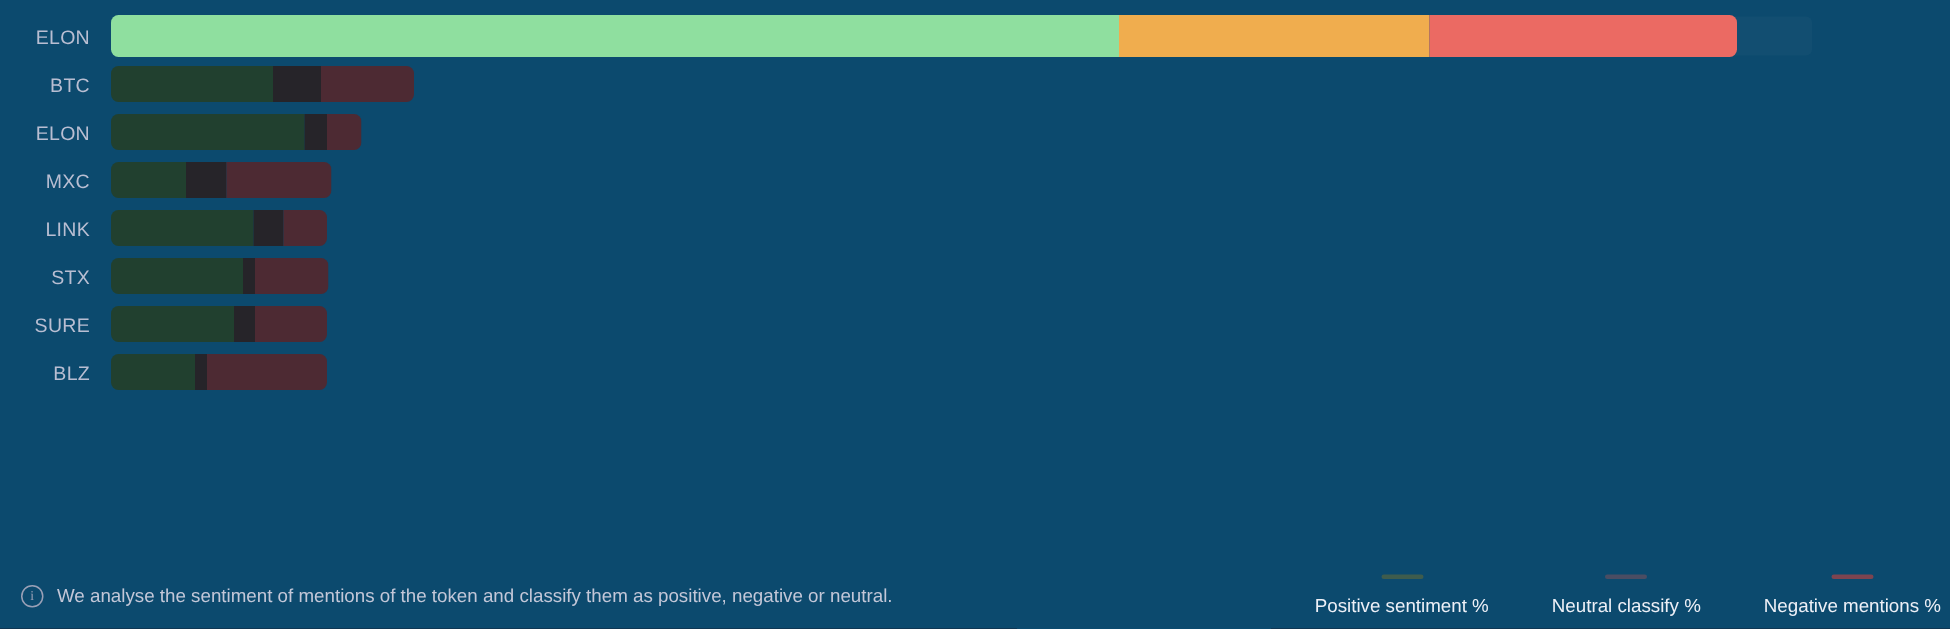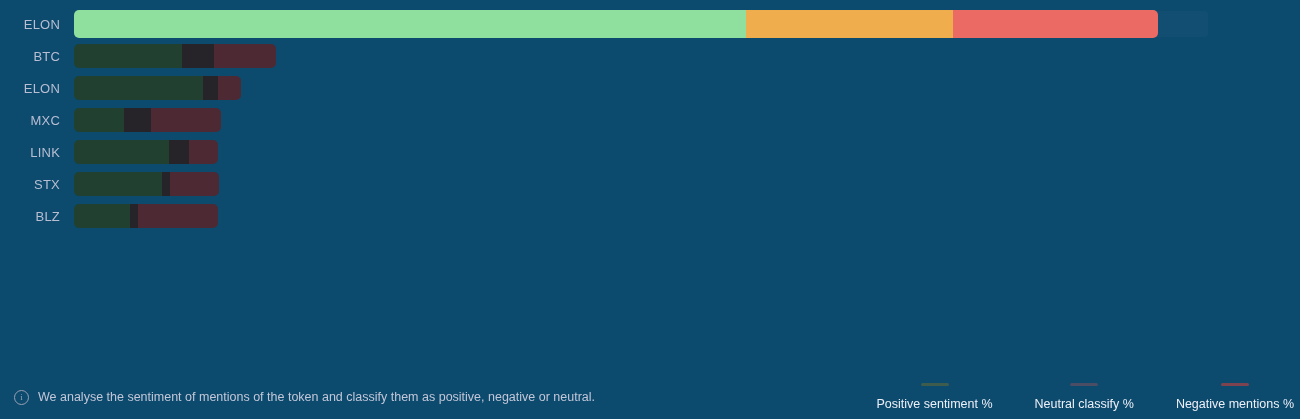--- a/index.html
+++ b/index.html
@@ -140,20 +140,28 @@
       </div>
       <div class="row">
         <div class="row-label">STX</div>
         <div class="bar">
           <div class="seg seg-pos" style="width: 88px;"></div>
           <div class="seg seg-neu" style="width: 8px;"></div>
           <div class="seg seg-neg" style="width: 49px;"></div>
         </div>
       </div>
       <div class="row">
+        <div class="row-label">SURE</div>
+        <div class="bar">
+          <div class="seg seg-pos" style="width: 82px;"></div>
+          <div class="seg seg-neu" style="width: 14px;"></div>
+          <div class="seg seg-neg" style="width: 48px;"></div>
+        </div>
+      </div>
+      <div class="row">
         <div class="row-label">BLZ</div>
         <div class="bar">
           <div class="seg seg-pos" style="width: 56px;"></div>
           <div class="seg seg-neu" style="width: 8px;"></div>
           <div class="seg seg-neg" style="width: 80px;"></div>
         </div>
       </div>
     </div>
 
   <div id="footer">

